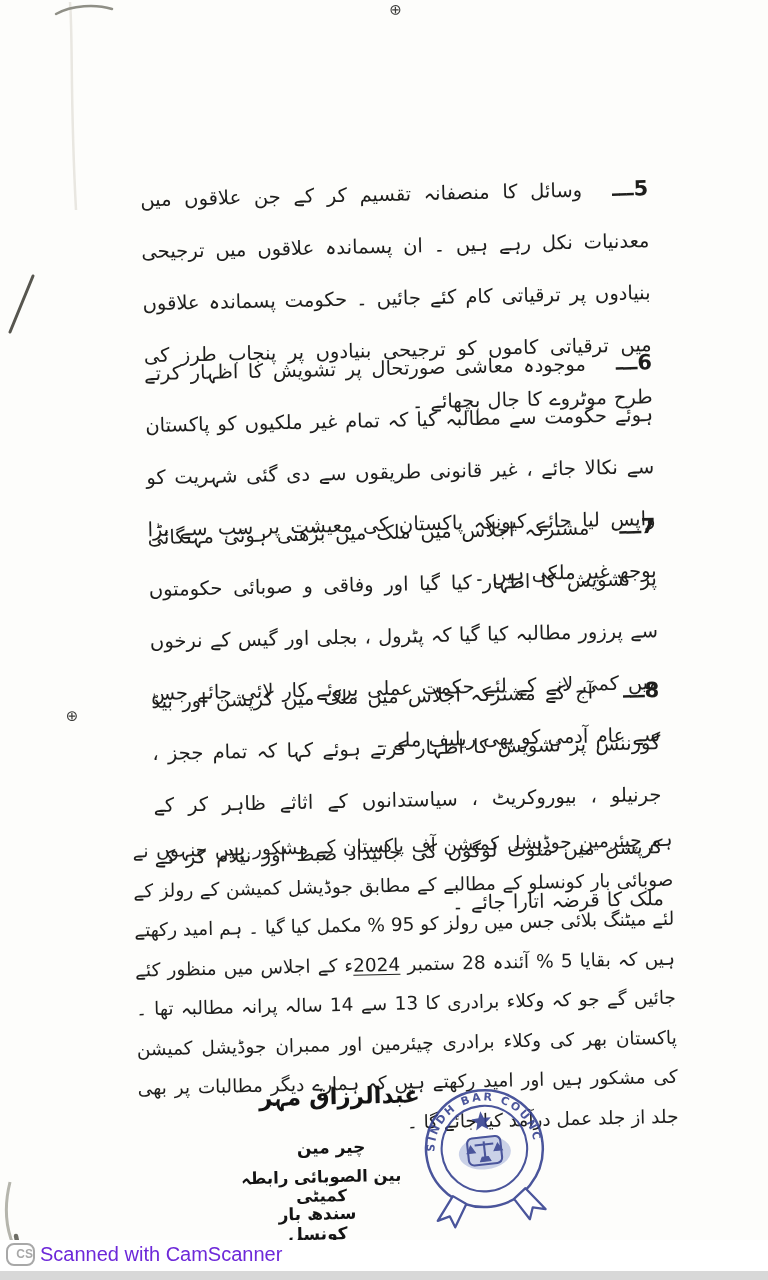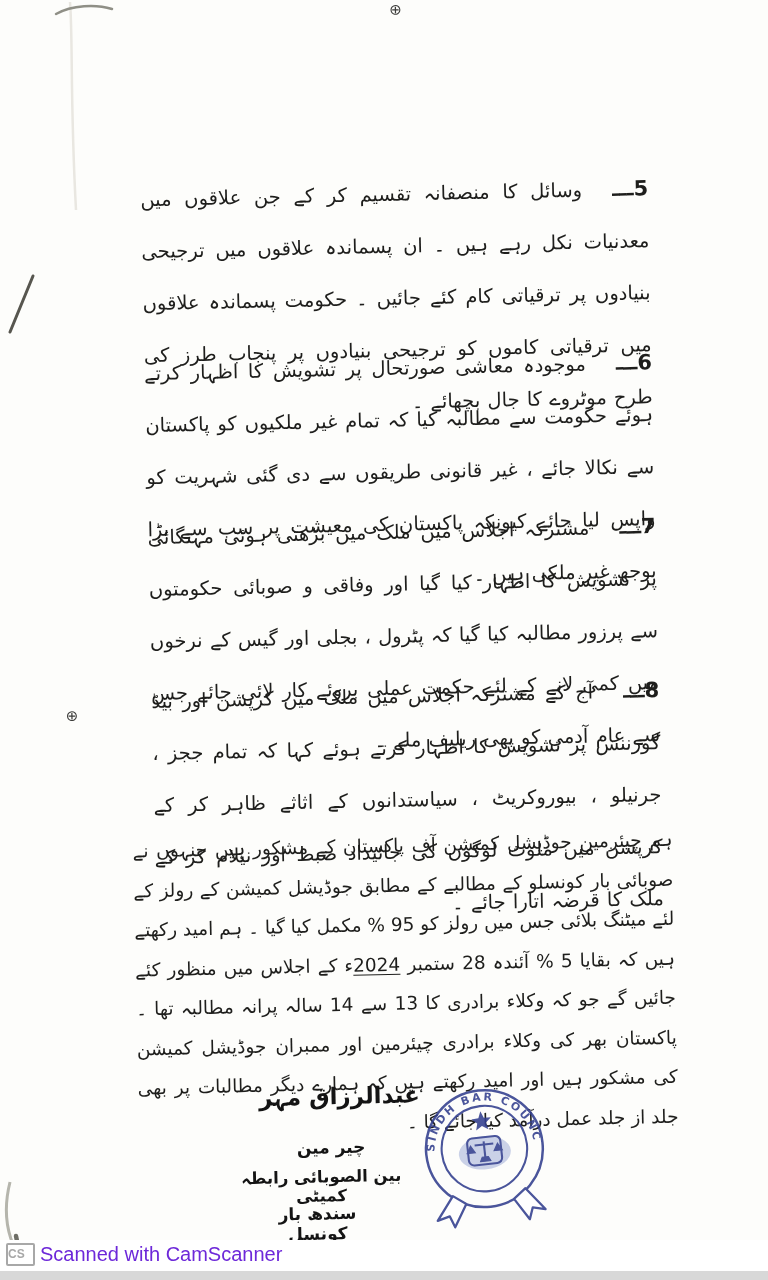--- a/index.html
+++ b/index.html
@@ -44,22 +44,22 @@
     font-family:"DejaVu Sans",sans-serif;
   }
   .regmark.rm-top{left:403px;top:3px;}
   .regmark.rm-left{left:64px;top:702px;}
   
   .footer{
     position:absolute;left:0;bottom:0;width:768px;height:40px;background:#ffffff;
   }
   .cs-badge{
     position:absolute;left:6px;top:3px;width:25px;height:19px;
-    border:2px solid #a8a8a8;border-radius:2px;
-    color:#a8a8a8;font:bold 12px/19px "Liberation Sans",sans-serif;text-align:left;
+    border:2px solid #a8a8a8;border-radius:8px;
+    color:#a8a8a8;font:bold 12px/19px "Liberation Sans",sans-serif;text-align:right;
   }
   .footer-text{
     position:absolute;left:40px;top:1px;
     color:#6d28d9;font:20px/26px "Liberation Sans",sans-serif;
   }
   .footer-strip{
     position:absolute;left:0;bottom:0;width:768px;height:9px;background:#d8d8d8;
   }
   
   .artifacts{position:absolute;left:0;top:0;pointer-events:none;}

